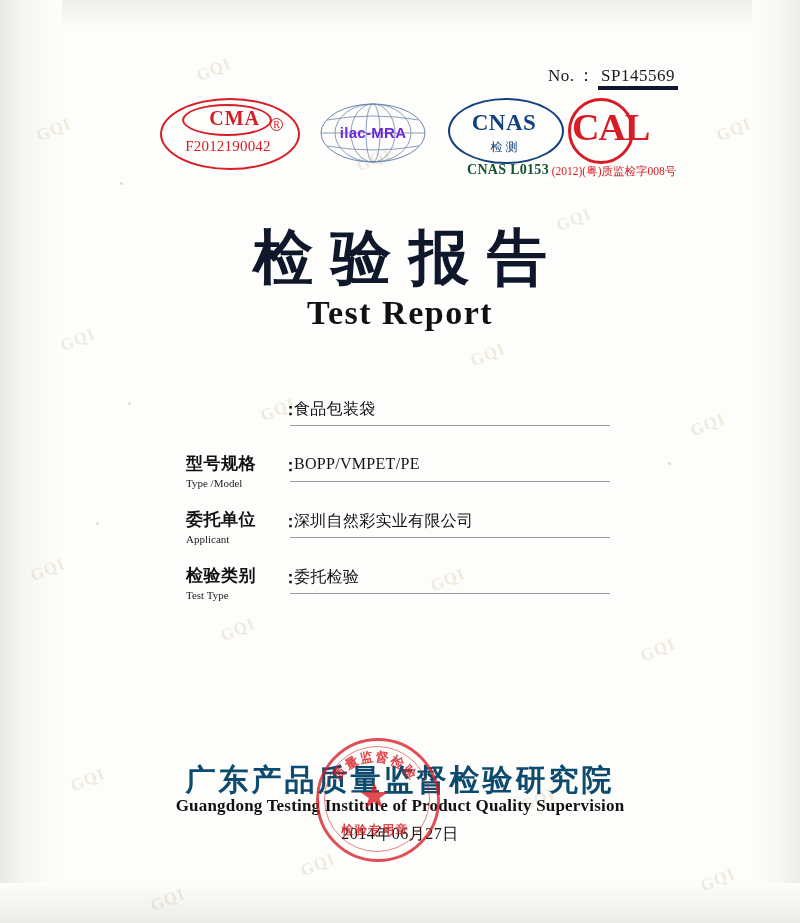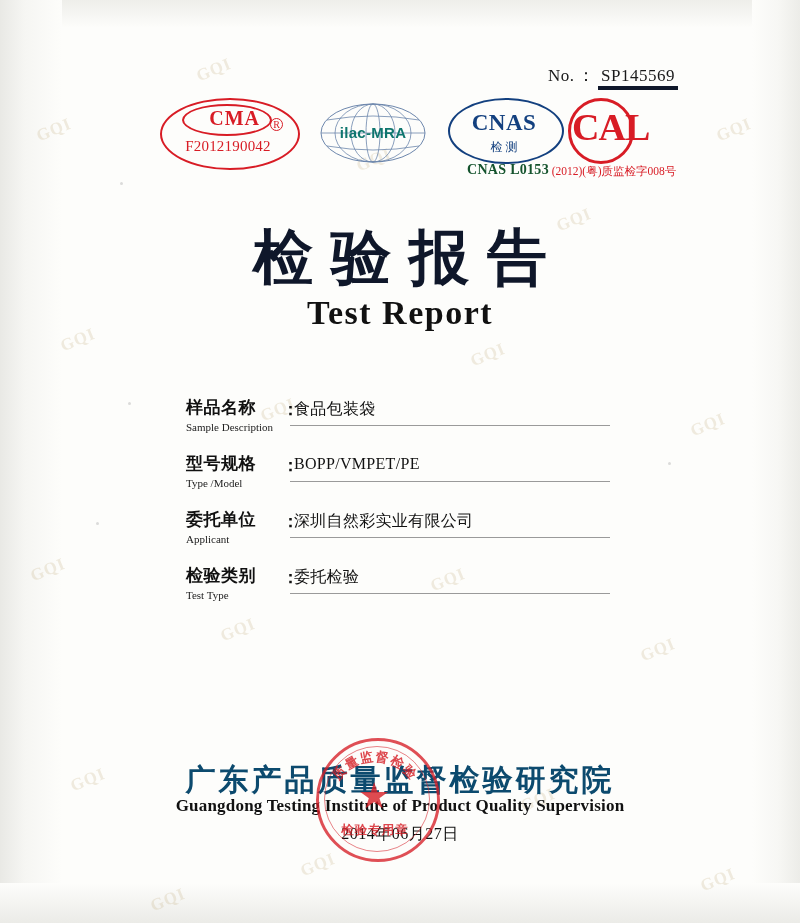--- a/index.html
+++ b/index.html
@@ -161,21 +161,21 @@
   }
   .ilac svg { display: block; }
   .ilac-text {
     position: absolute;
     left: 0; top: 22px;
     width: 110px;
     text-align: center;
     font-family: "Liberation Sans", sans-serif;
     font-size: 15px;
     font-weight: bold;
-    color: #0f766e;
+    color: #6d28d9;
     letter-spacing: 0.3px;
   }
 
   
   .cnas {
     position: absolute;
     left: 288px;
     top: 0px;
     width: 140px;
     height: 92px;
@@ -514,24 +514,20 @@
       <div class="cal-code">(2012)(粤)质监检字008号</div>
     </div>
   </div>
 
   <div class="title-cn">检验报告</div>
   <div class="title-en">Test Report</div>
 
   <div class="fields">
 
     <div class="field">
-      <div class="field-label">
-        <span class="cn">样品名称</span>
-        <span class="en">Sample Description</span>
-      </div>
       <div class="field-colon">：</div>
       <div class="field-value">食品包装袋</div>
       <div class="field-rule"></div>
     </div>
 
     <div class="field">
       <div class="field-label">
         <span class="cn">型号规格</span>
         <span class="en">Type /Model</span>
       </div>

